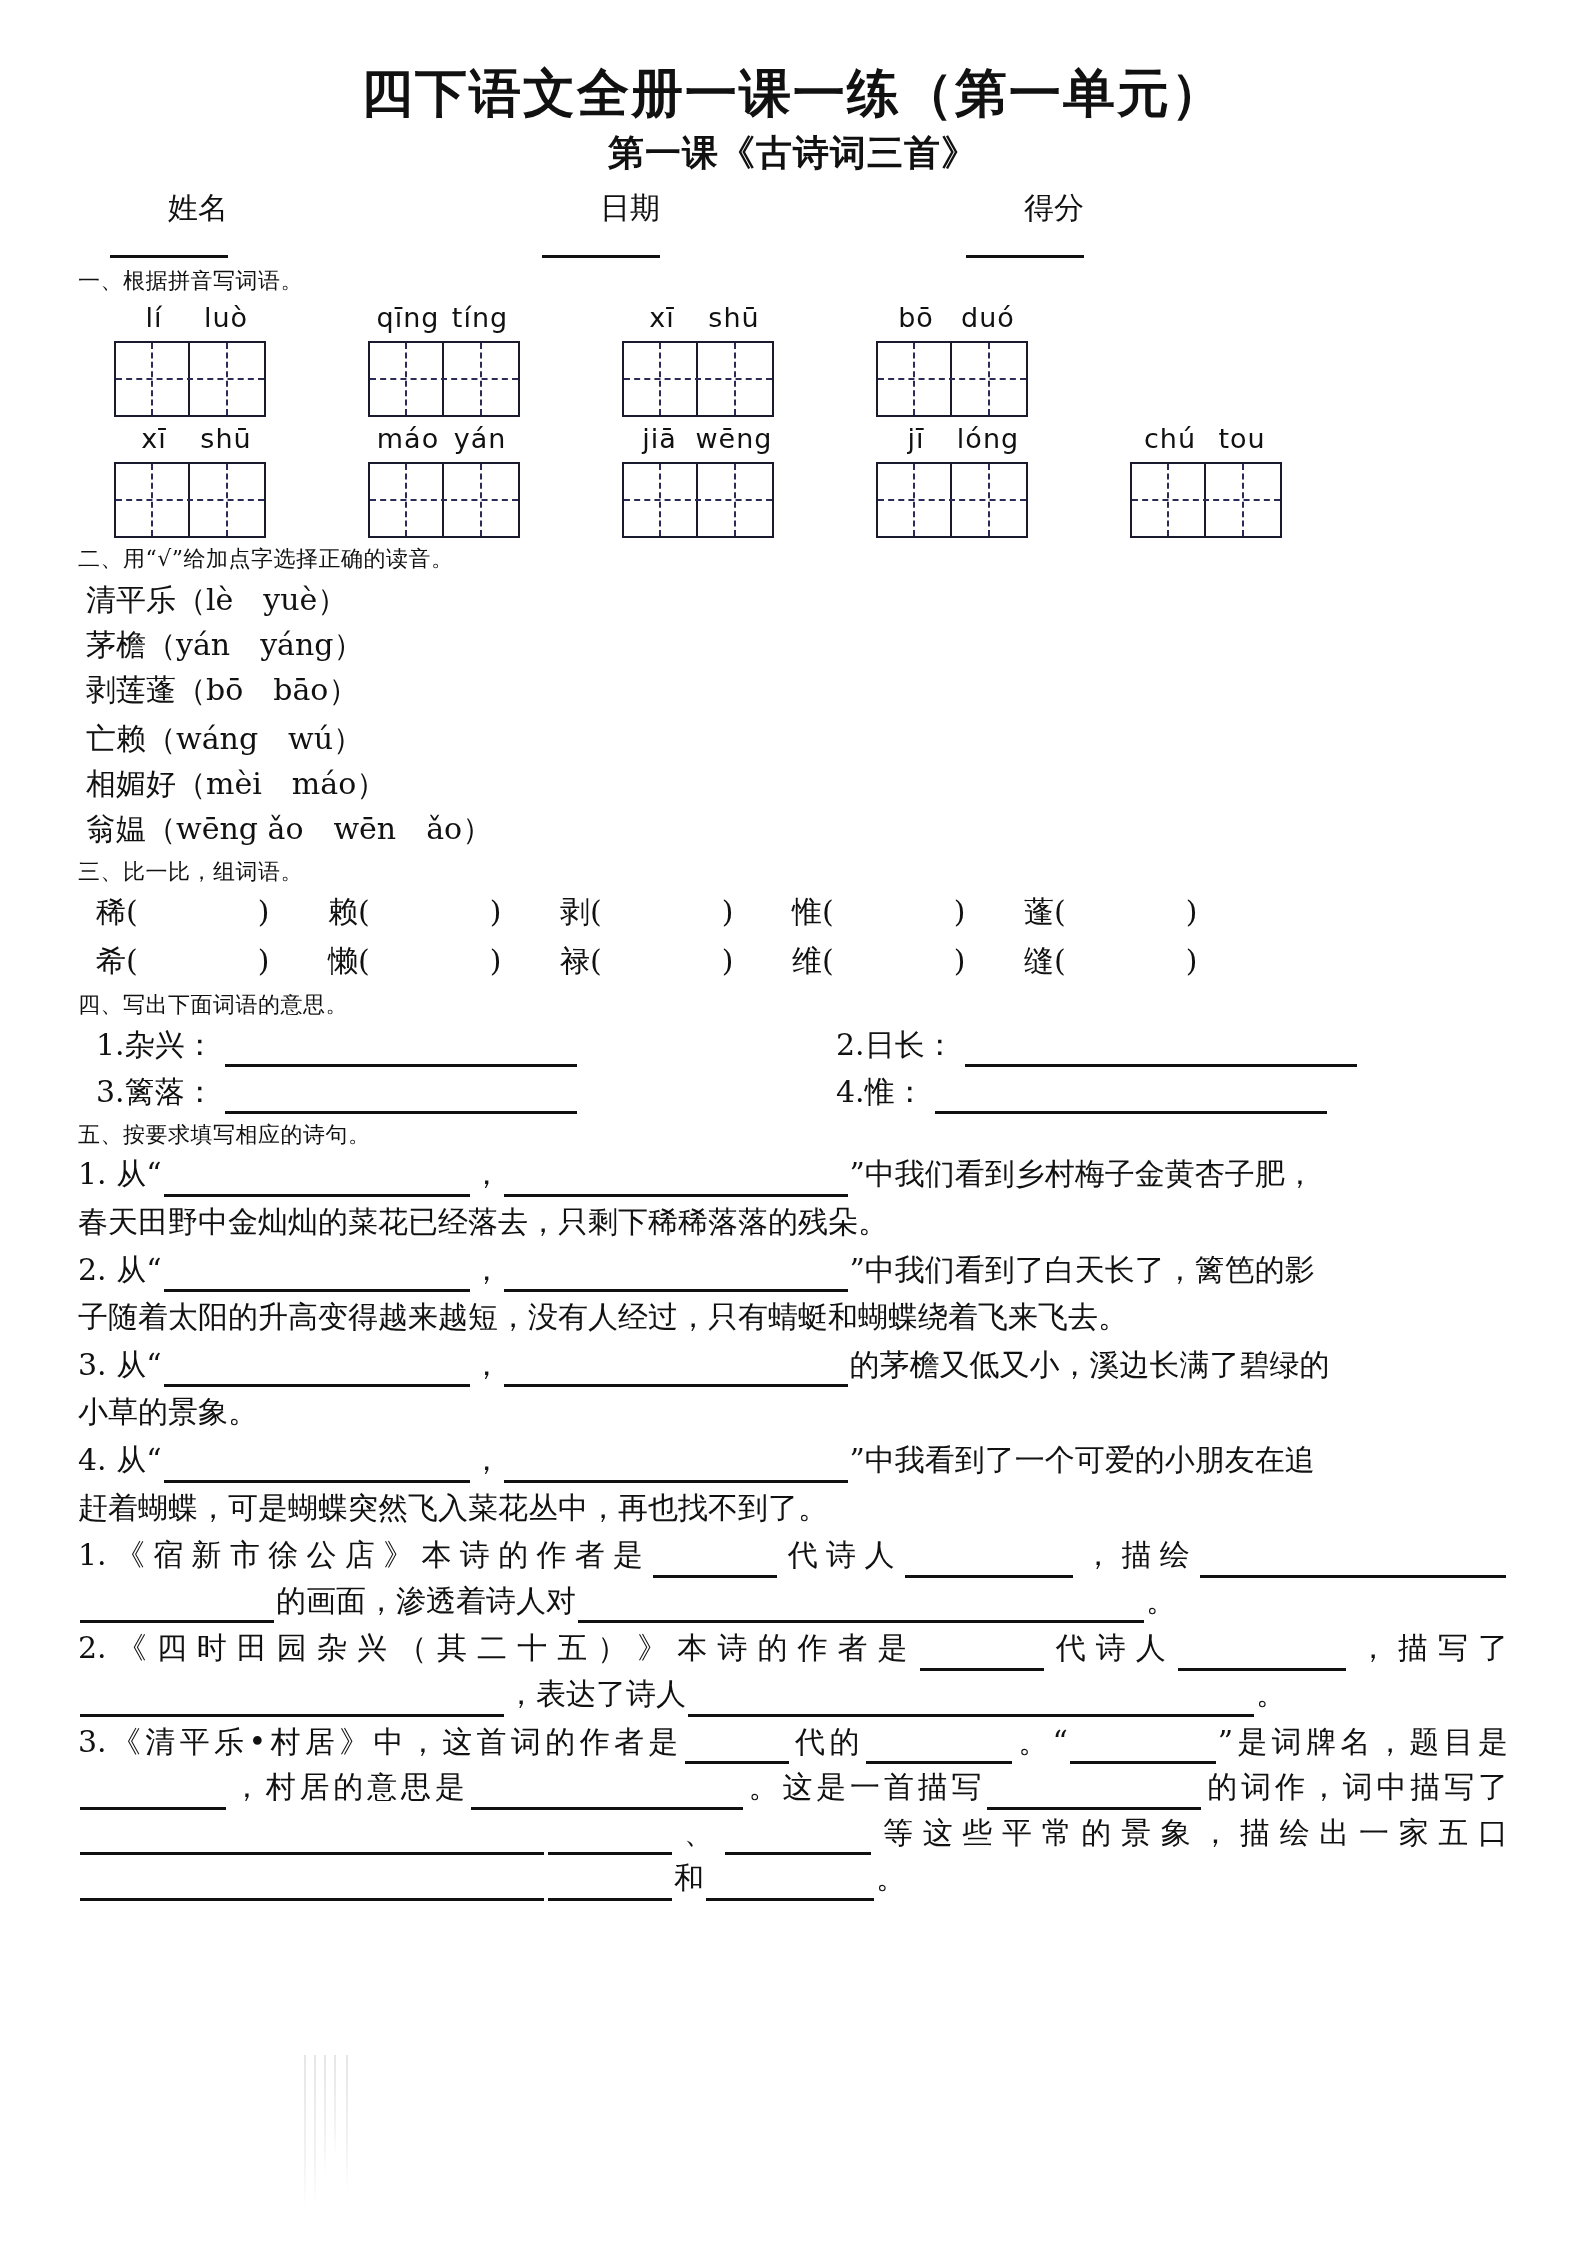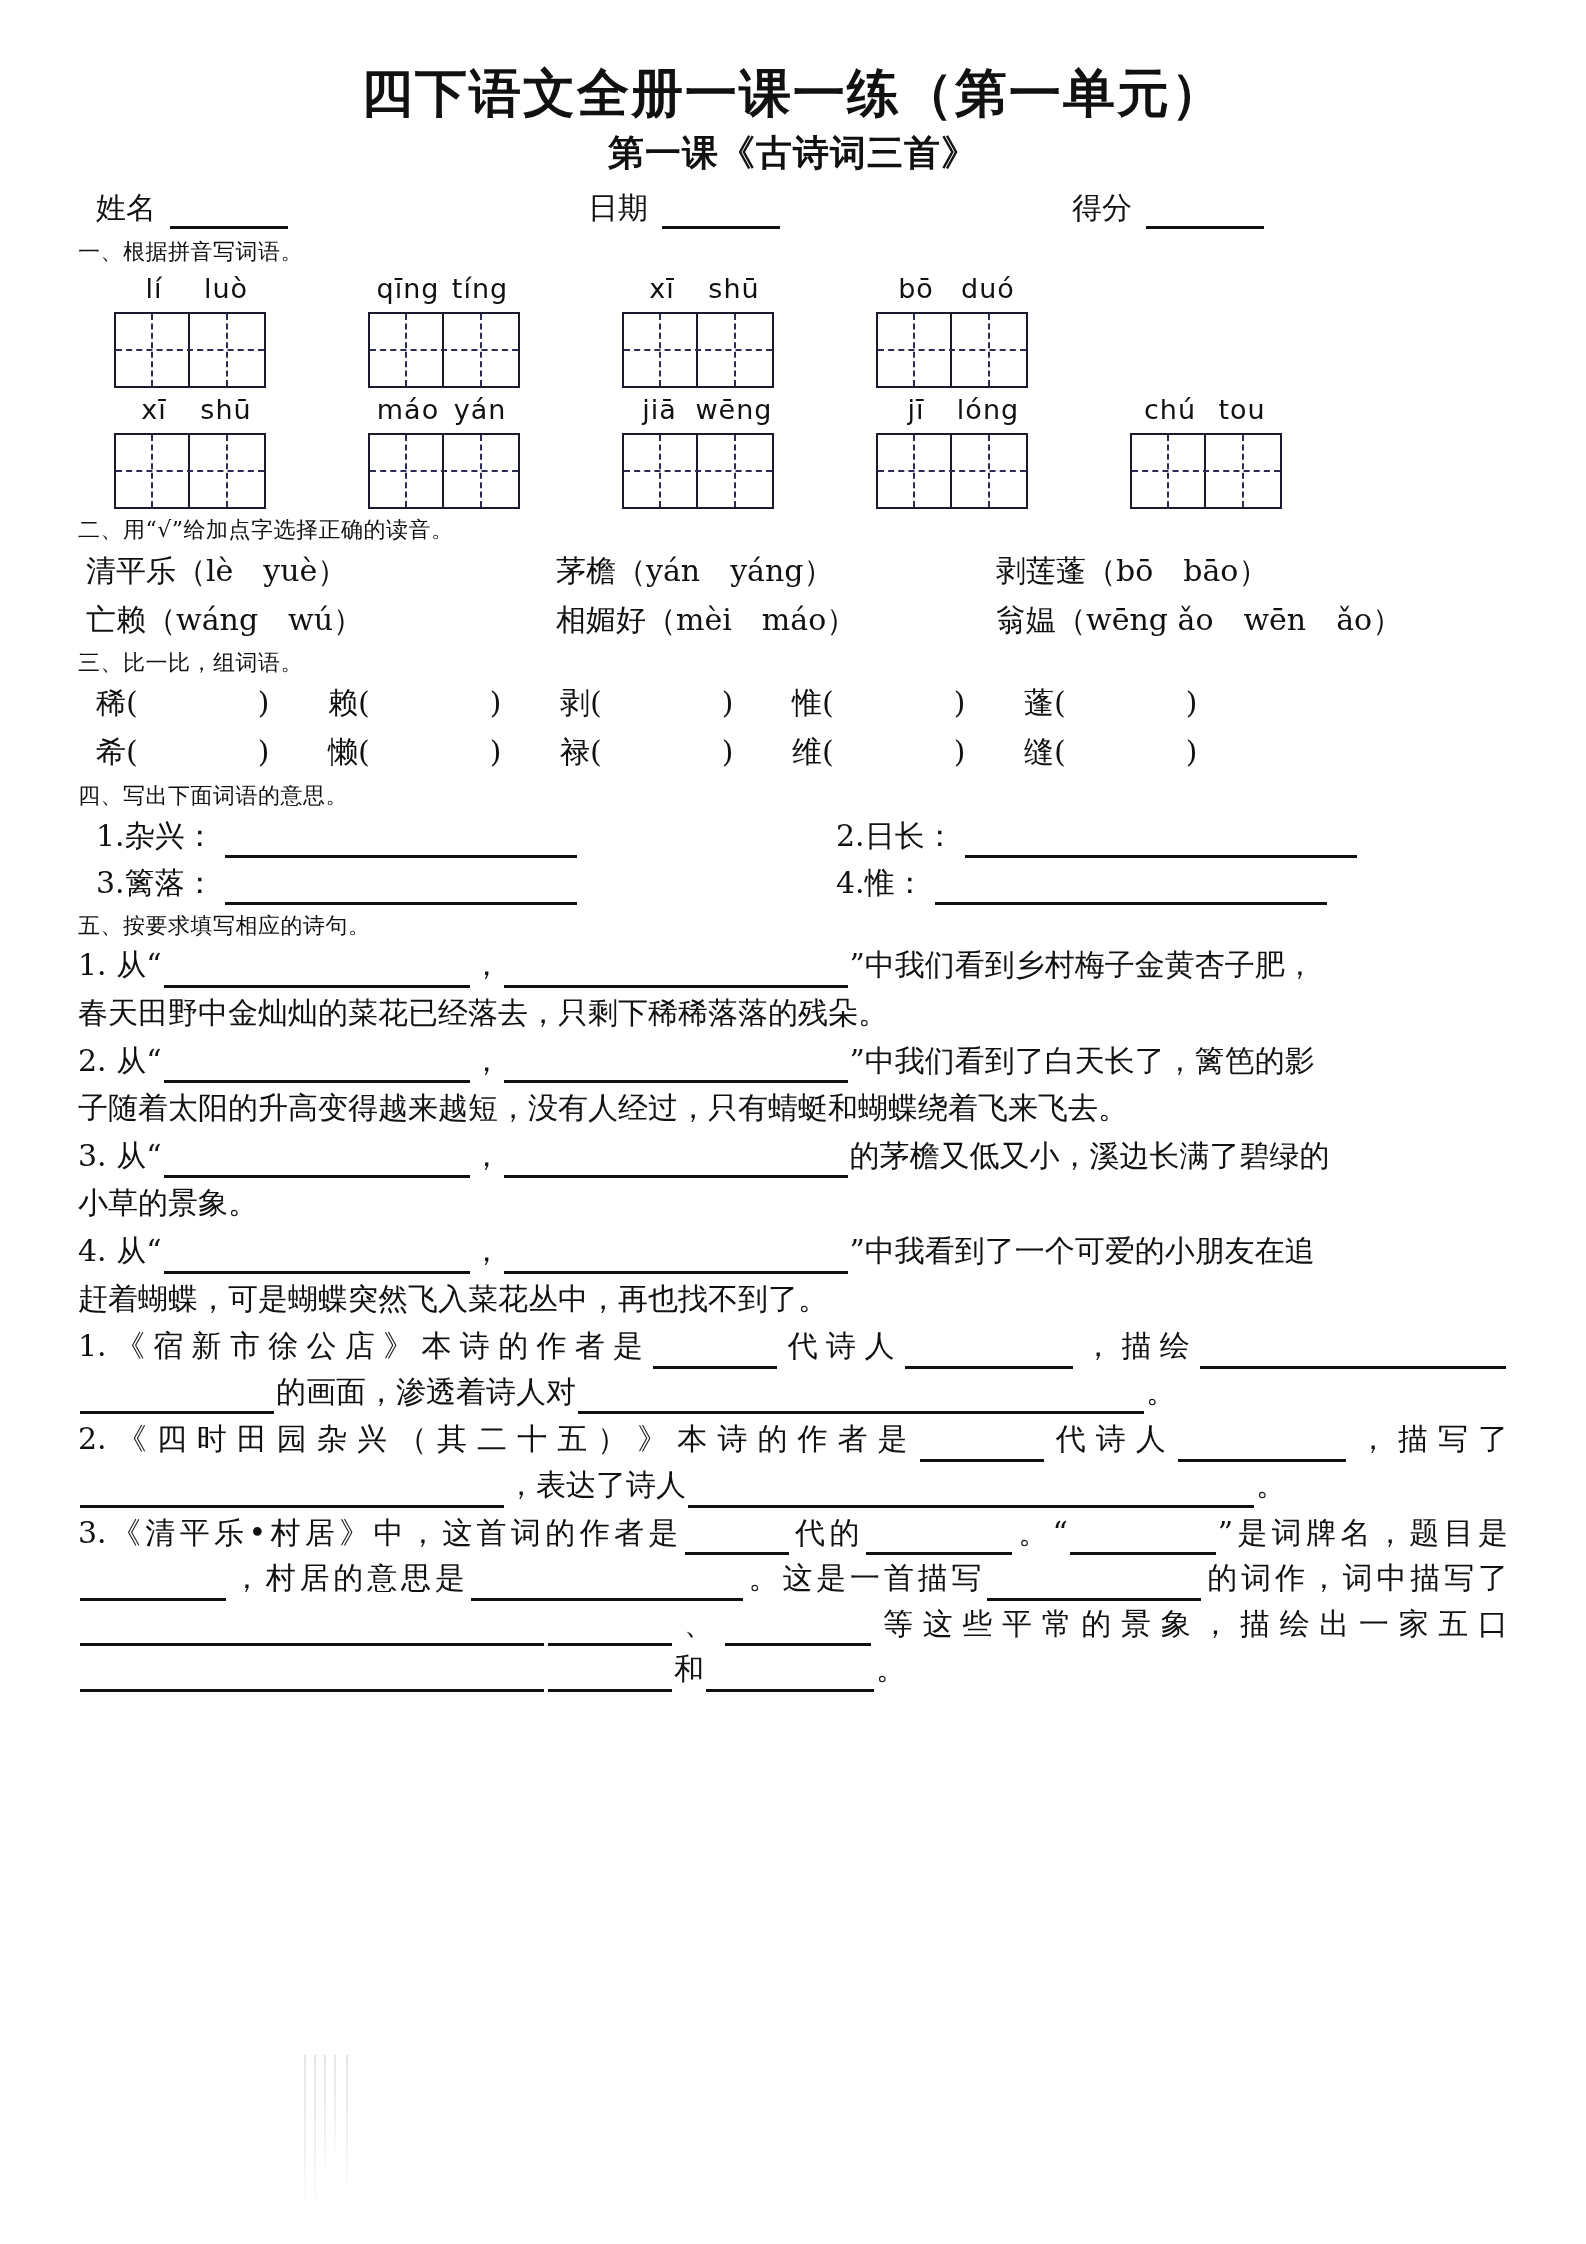--- a/index.html
+++ b/index.html
@@ -39,21 +39,21 @@
     letter-spacing: 1px;
     margin: 4px 0 10px 0;
   }
   
   .meta-row {
     display: flex;
     font-size: 30px;
     margin: 10px 0 8px 0;
     padding-left: 18px;
   }
-  .meta-item { display: flex; align-items: flex-end; }
+  .meta-item { display: flex; align-items: flex-end; flex-direction: column; }
   .meta-label { white-space: nowrap; }
   .meta-blank {
     display: inline-block;
     border-bottom: 3px solid #111;
     width: 118px;
     margin-left: 14px;
     height: 26px;
   }
   .meta-sp1 { width: 300px; }
   .meta-sp2 { width: 292px; }
@@ -123,20 +123,21 @@
     transform: translateY(-1px);
   }
 
   
   .choice-row {
     display: flex;
     font-size: 30px;
     margin-top: 4px;
     padding-left: 8px;
     line-height: 1.5;
+    flex-direction: column;
   }
   .choice-item { white-space: nowrap; }
   .choice-item.c1 { width: 470px; }
   .choice-item.c2 { width: 440px; }
   .choice-item.c3 { width: auto; }
 
   
   .cmp-row {
     display: flex;
     font-size: 30px;

